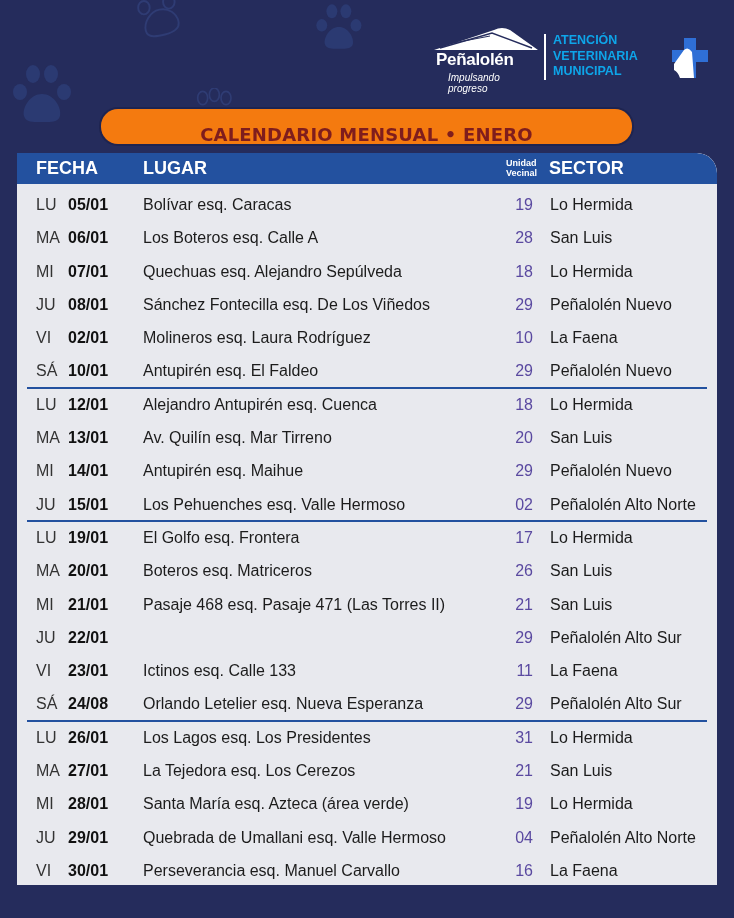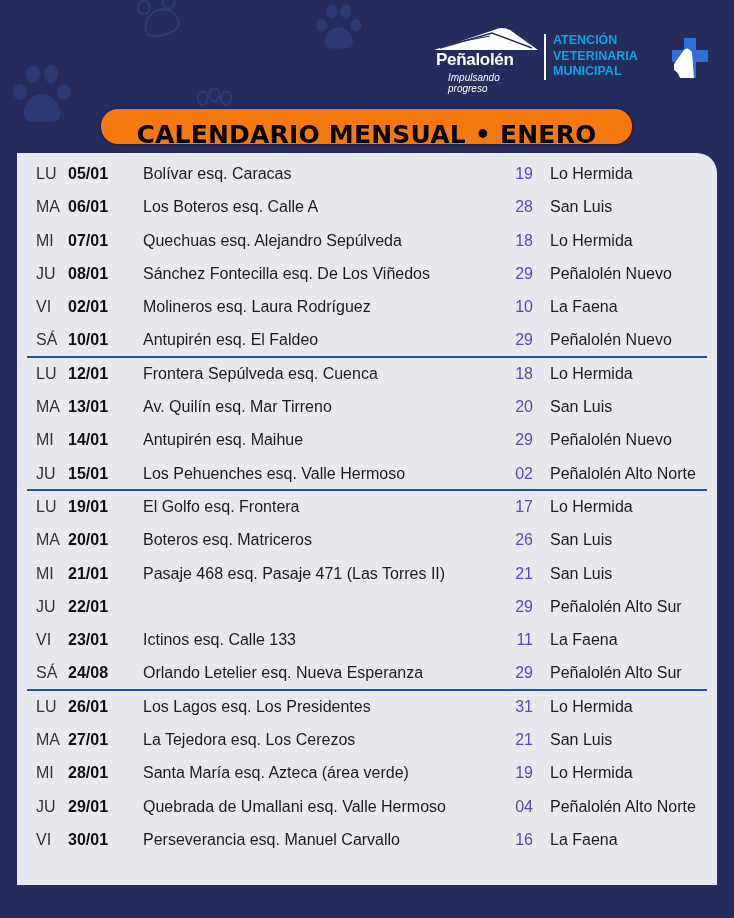--- a/index.html
+++ b/index.html
@@ -28,21 +28,21 @@
   .service div { white-space:nowrap; }
   .vet-icon { position:absolute; left:238px; top:12px; }
 
   .title-pill {
     position:absolute; left:101px; top:109px; width:531px; height:35px;
     background:#f47a0f; border-radius:17px;
     box-shadow:0 0 0 2px #1e2450;
     display:flex; align-items:center; justify-content:center;
   }
   .title-pill span {
-    color:#000000; font-weight:bold; font-size:25px; letter-spacing:0.2px;
+    color:#7f1d1d; font-weight:bold; font-size:18px; letter-spacing:0.2px;
     font-family:"DejaVu Sans", sans-serif;
     margin-top:16px;
   }
 
   .table-wrap {
     position:absolute; left:17px; top:153px; width:700px; height:732px;
     background:#e8e9ee; border-top-right-radius:20px; overflow:hidden;
   }
   .thead {
     height:31px; background:#23519f; position:relative;
@@ -125,20 +125,29 @@
     <path d="M14 0h12v12h12v12H26v16H14V24H2V12h12z" fill="#2f6fd6"></path>
     <path d="M4 26 L14 12 Q18 8 22 14 L24 40 H10 Q8 34 4 32 Z" fill="#fff"></path>
   </svg>
 </div>
 
 <div class="title-pill">
   <span>CALENDARIO MENSUAL • ENERO</span>
 </div>
 
 <div class="table-wrap">
+  <div class="thead">
+    <span class="th th-fecha">FECHA</span>
+    <span class="th th-lugar">LUGAR</span>
+    <span class="th th-uv">
+      <span>Unidad</span><br>
+      <span>Vecinal</span>
+    </span>
+    <span class="th th-sector">SECTOR</span>
+  </div>
   <div class="first-row-pad"></div>
   <div class="tbody" id="tbody">
       <div class="row">
         <span class="day">LU</span>
         <span class="date">05/01</span>
         <span class="place">Bolívar esq. Caracas</span>
         <span class="uv">19</span>
         <span class="sector">Lo Hermida</span>
       </div>
       <div class="row">
@@ -172,21 +181,21 @@
       <div class="row sep">
         <span class="day">SÁ</span>
         <span class="date">10/01</span>
         <span class="place">Antupirén esq. El Faldeo</span>
         <span class="uv">29</span>
         <span class="sector">Peñalolén Nuevo</span>
       </div>
       <div class="row">
         <span class="day">LU</span>
         <span class="date">12/01</span>
-        <span class="place">Frontera Sepúlveda esq. Cuenca</span>
+        <span class="place">Alejandro Antupirén esq. Cuenca</span>
         <span class="uv">18</span>
         <span class="sector">Lo Hermida</span>
       </div>
       <div class="row">
         <span class="day">MA</span>
         <span class="date">13/01</span>
         <span class="place">Av. Quilín esq. Mar Tirreno</span>
         <span class="uv">20</span>
         <span class="sector">San Luis</span>
       </div>

